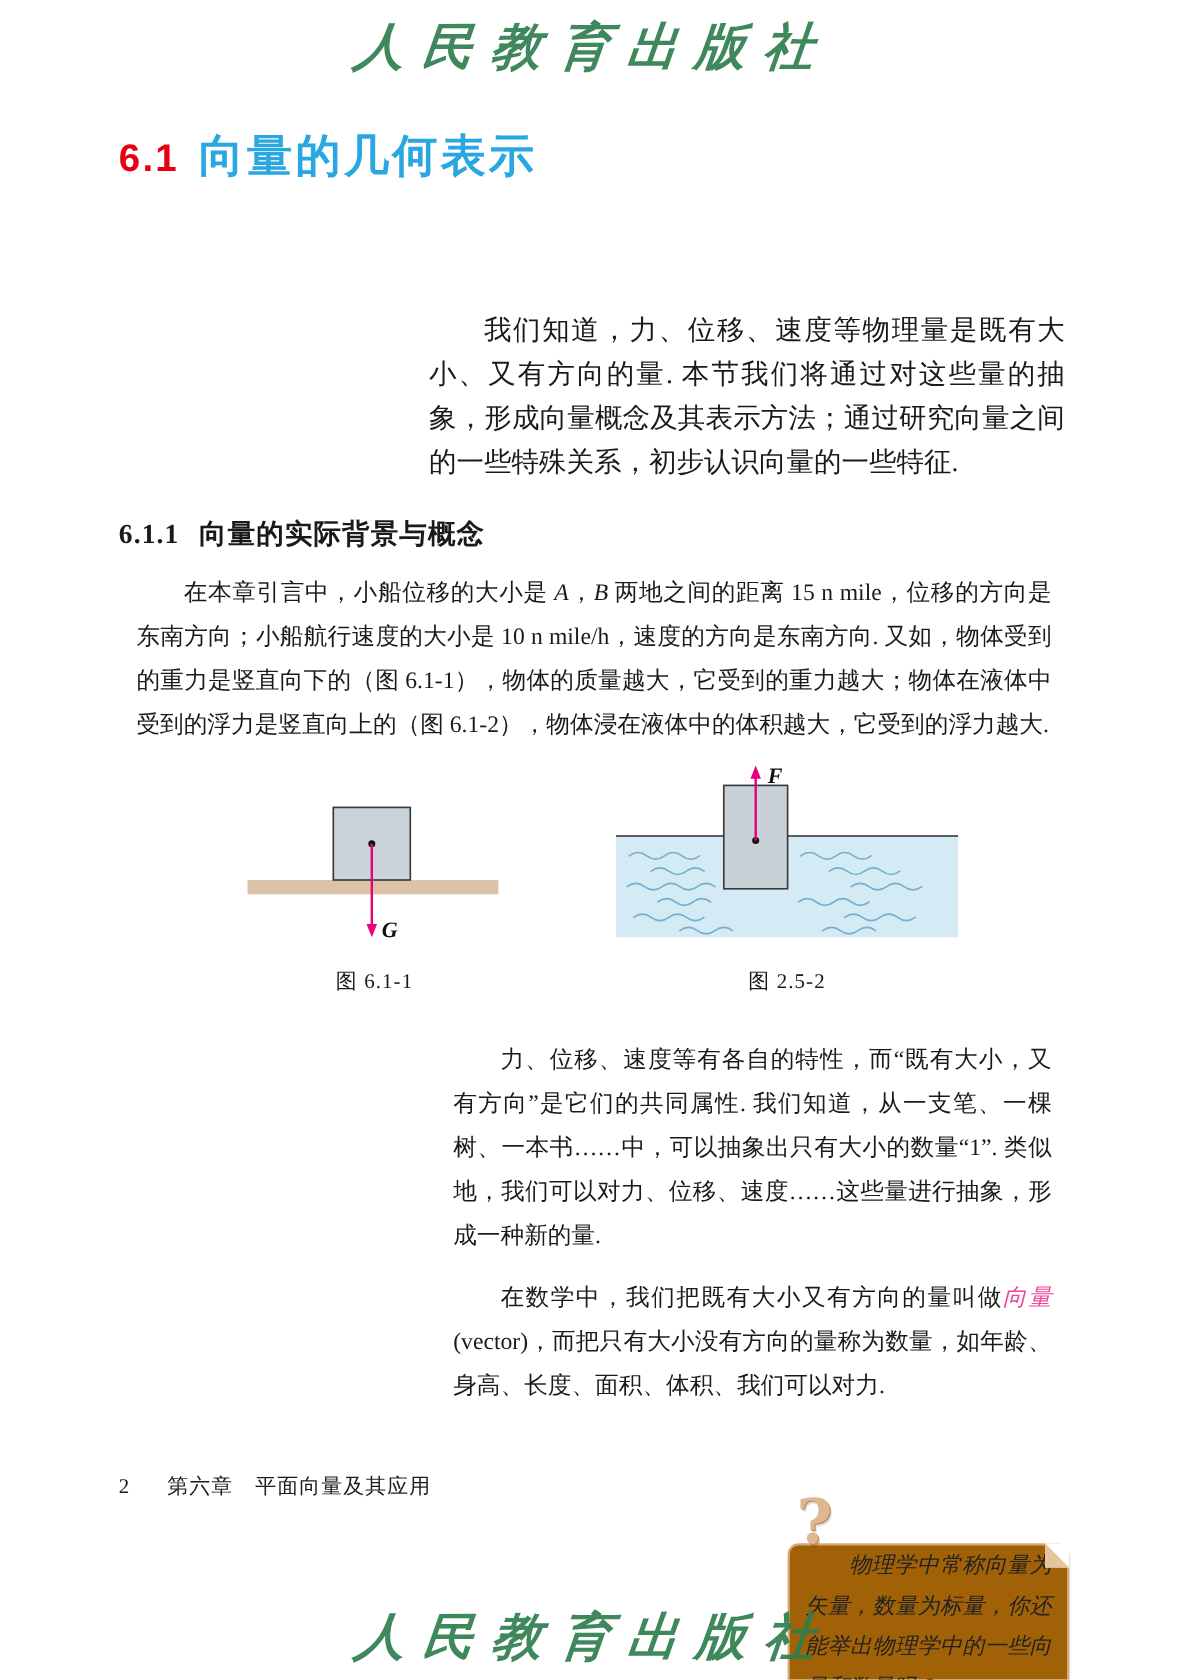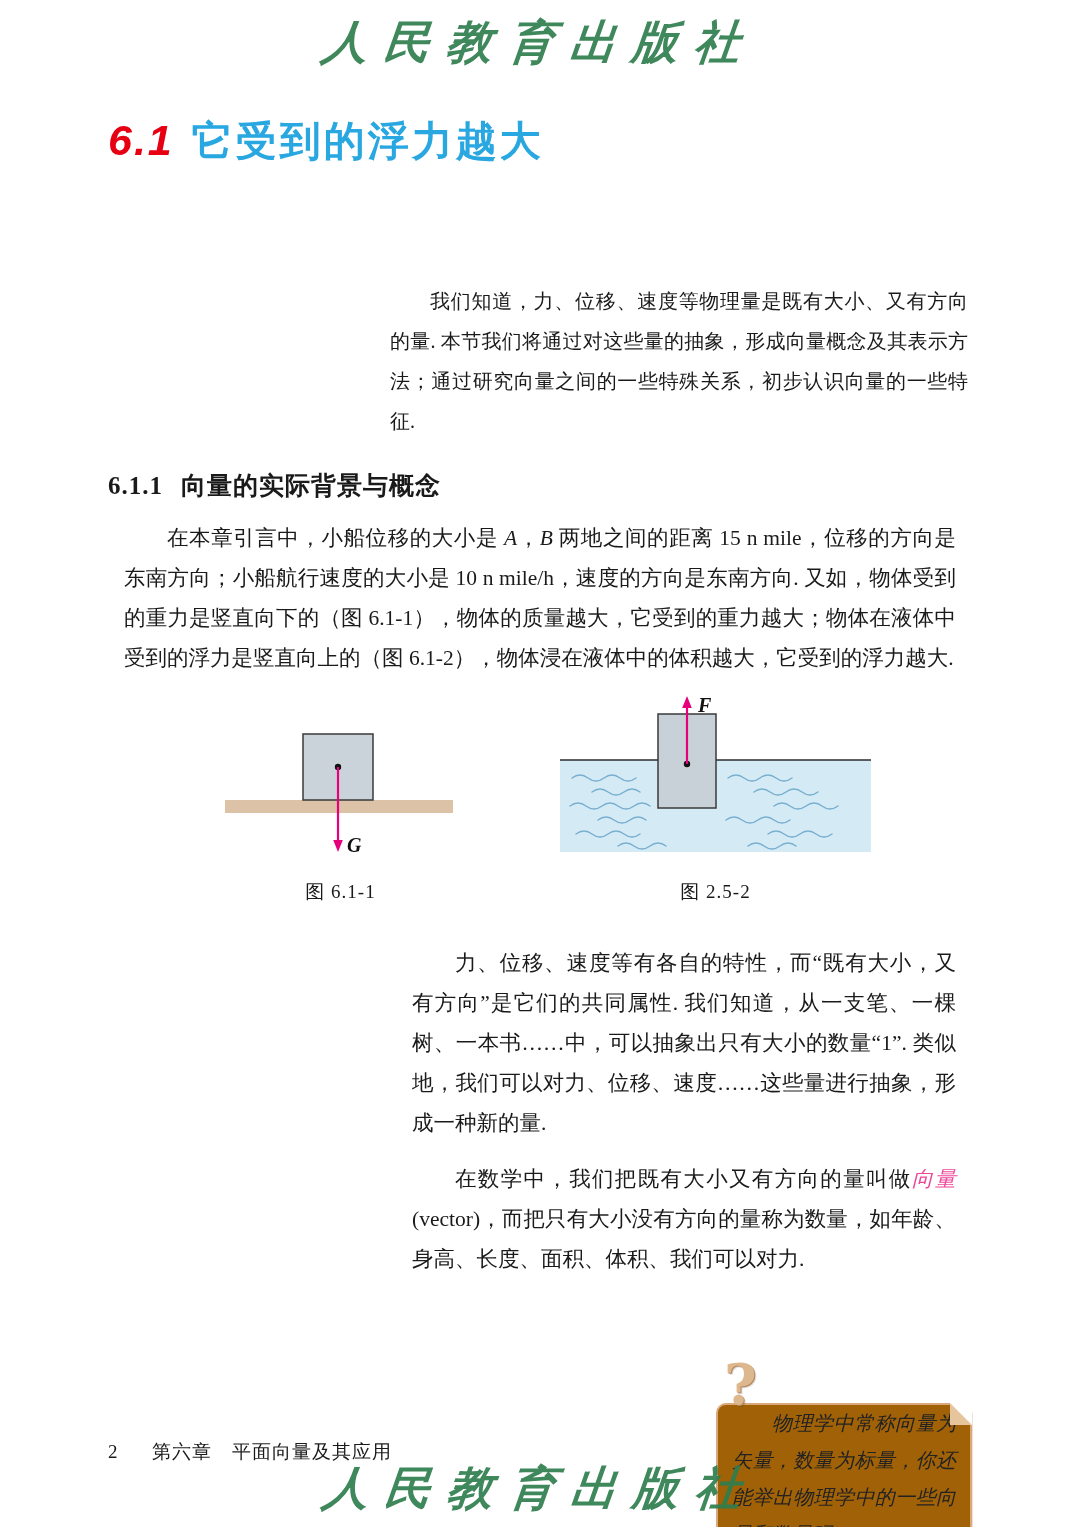--- a/index.html
+++ b/index.html
@@ -28,33 +28,33 @@
     user-select:none;
   }
   .watermark.top{padding-top:12px;}
   .watermark.bottom{position:absolute;left:0;right:0;top:1458px;}
 
   
   .h1{margin-top:40px;white-space:nowrap;}
   .h1 .num{
     color:#E60012;
     font-family:"Liberation Sans","DejaVu Sans",sans-serif;
-    font-weight:bold;font-size:43px;letter-spacing:2px;font-style:italic;
+    font-weight:bold;font-size:35px;letter-spacing:2px;
   }
   .h1 .txt{
     color:#29A7E1;
     font-family:"Liberation Sans","DejaVu Sans",sans-serif;
     font-weight:bold;font-size:41px;margin-left:18px;letter-spacing:3px;
   }
 
   
   .intro{
     margin:112px 0 0 282px;
     width:578px;
-    font-size:20px;line-height:40px;
+    font-size:25px;line-height:40px;
     text-align:justify;text-indent:2em;
   }
 
   
   .h2{margin-top:28px;white-space:nowrap;}
   .h2 .num{font-weight:bold;font-size:25px;font-family:"Liberation Serif",serif;letter-spacing:1px;}
   .h2 .txt{
     font-family:"Liberation Sans","DejaVu Sans",sans-serif;
     font-weight:bold;font-size:25px;margin-left:18px;letter-spacing:1px;
   }
@@ -102,35 +102,35 @@
   }
   .side-box p{
     margin:0;
     font-size:20px;line-height:37px;
     font-style:italic;
     text-align:justify;text-indent:2em;
     color:#222;
   }
 
   
-  .footer{position:absolute;left:108px;top:1439px;font-size:19px;}
+  .footer{position:absolute;left:108px;top:1338px;font-size:19px;}
   .footer .pnum{display:inline-block;min-width:20px;}
   .footer .chap{margin-left:24px;letter-spacing:1px;}
 </style>
 </head>
 <body>
 
 <div class="page">
 
   <div class="watermark top">人民教育出版社</div>
 
   <div class="content">
 
     <div class="h1">
-      <span class="num">6.1</span><span class="txt">它受到的浮力越大</span>
+      <span class="num">6.1</span><span class="txt">向量的几何表示</span>
     </div>
 
     <p class="intro">我们知道，力、位移、速度等物理量是既有大小、又有方向的量. 本节我们将通过对这些量的抽象，形成向量概念及其表示方法；通过研究向量之间的一些特殊关系，初步认识向量的一些特征.</p>
 
     <div class="h2">
       <span class="num">6.1.1</span><span class="txt">向量的实际背景与概念</span>
     </div>
 
     <p class="body mt18"><span>在本章引言中，小船位移的大小是 </span><i class="var">A</i><span>，</span><i class="var">B</i><span> 两地之间的距离 15 n mile，位移的方向是东南方向；小船航行速度的大小是 10 n mile/h，速度的方向是东南方向. 又如，物体受到的重力是竖直向下的（图 6.1-1），物体的质量越大，它受到的重力越大；物体在液体中受到的浮力是竖直向上的（图 6.1-2），物体浸在液体中的体积越大，它受到的浮力越大.</span></p>
 

